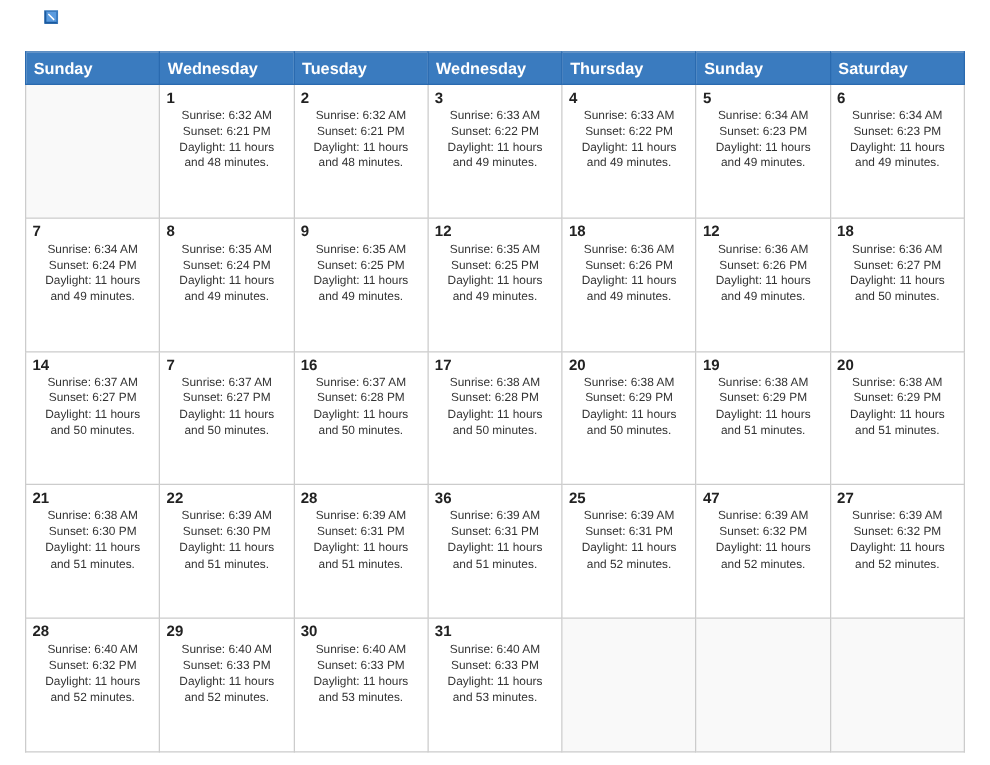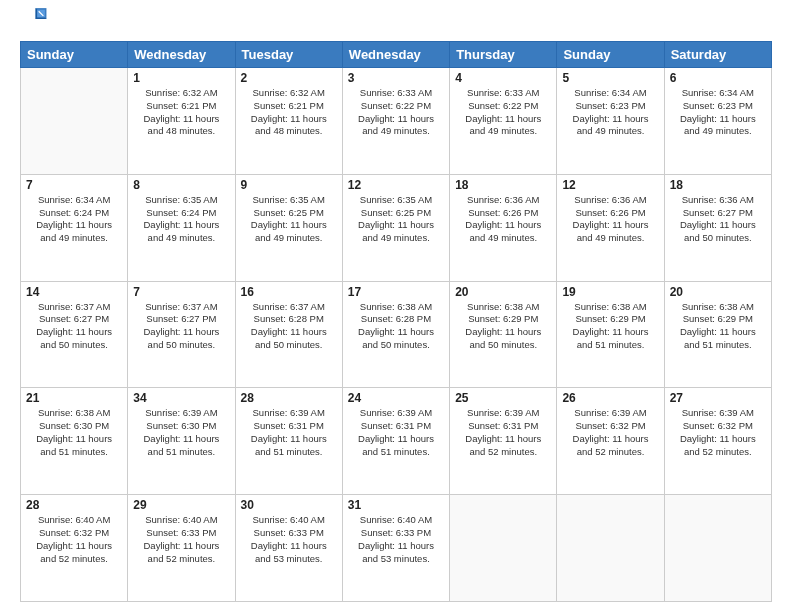--- a/index.html
+++ b/index.html
@@ -287,49 +287,49 @@
         </tr>
         <tr>
           <td>
             <span class="day-num">21</span>
             <div class="day-info" style="white-space: pre-line;">Sunrise: 6:38 AM
 Sunset: 6:30 PM
 Daylight: 11 hours
 and 51 minutes.</div>
           </td>
           <td>
-            <span class="day-num">34</span>
+            <span class="day-num">22</span>
             <div class="day-info" style="white-space: pre-line;">Sunrise: 6:39 AM
 Sunset: 6:30 PM
 Daylight: 11 hours
 and 51 minutes.</div>
           </td>
           <td>
             <span class="day-num">28</span>
             <div class="day-info" style="white-space: pre-line;">Sunrise: 6:39 AM
 Sunset: 6:31 PM
 Daylight: 11 hours
 and 51 minutes.</div>
           </td>
           <td>
-            <span class="day-num">24</span>
+            <span class="day-num">36</span>
             <div class="day-info" style="white-space: pre-line;">Sunrise: 6:39 AM
 Sunset: 6:31 PM
 Daylight: 11 hours
 and 51 minutes.</div>
           </td>
           <td>
             <span class="day-num">25</span>
             <div class="day-info" style="white-space: pre-line;">Sunrise: 6:39 AM
 Sunset: 6:31 PM
 Daylight: 11 hours
 and 52 minutes.</div>
           </td>
           <td>
-            <span class="day-num">26</span>
+            <span class="day-num">47</span>
             <div class="day-info" style="white-space: pre-line;">Sunrise: 6:39 AM
 Sunset: 6:32 PM
 Daylight: 11 hours
 and 52 minutes.</div>
           </td>
           <td>
             <span class="day-num">27</span>
             <div class="day-info" style="white-space: pre-line;">Sunrise: 6:39 AM
 Sunset: 6:32 PM
 Daylight: 11 hours

